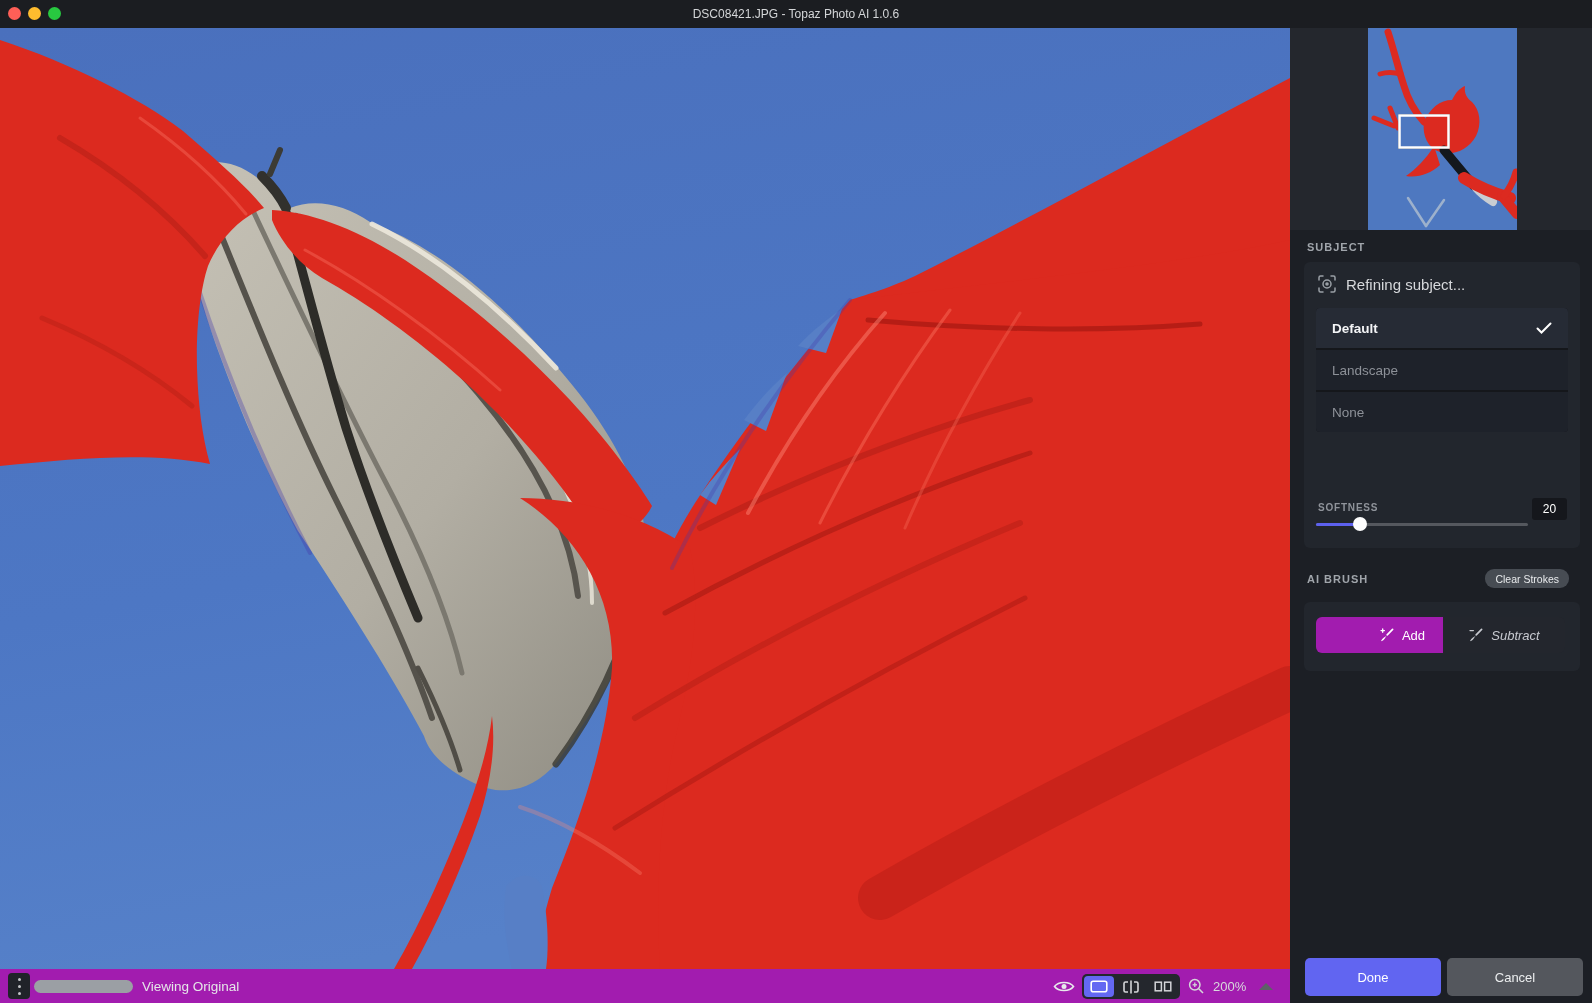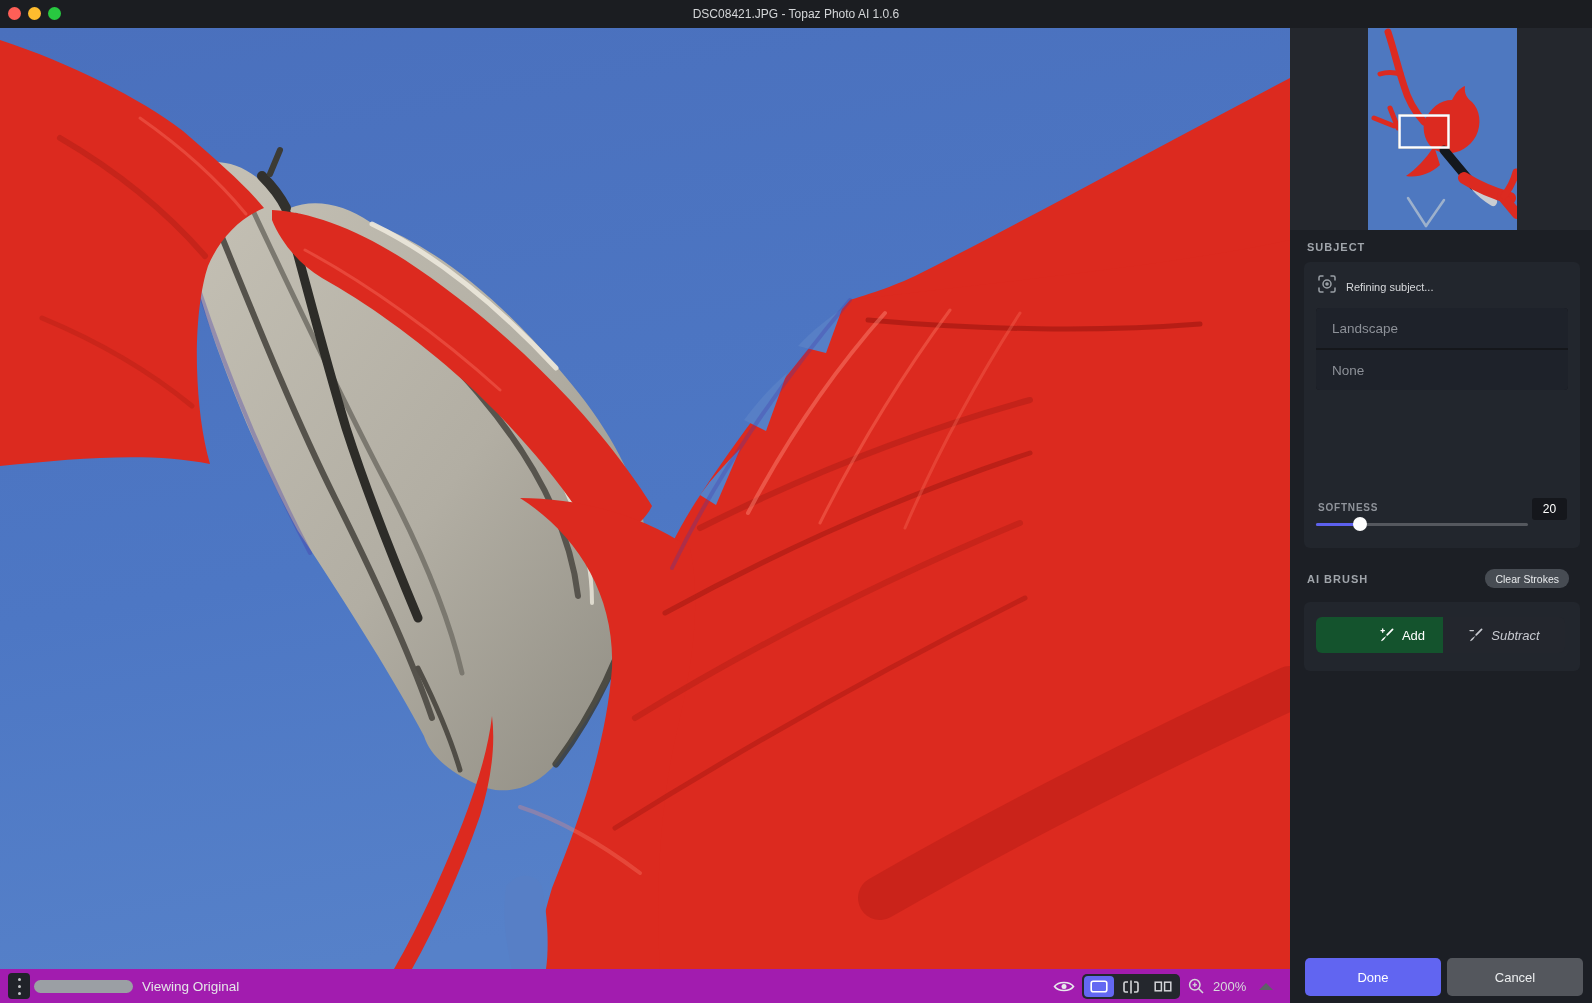--- a/index.html
+++ b/index.html
@@ -43,43 +43,43 @@
     border-left:7px solid transparent; border-right:7px solid transparent; border-bottom:7px solid #5d6167; }
 
   
   .sidebar { position:absolute; left:1290px; top:28px; width:302px; height:975px; background:#1c1f25; }
   .thumbstrip { position:absolute; left:0; top:0; width:302px; height:202px; background:#24272d; }
   .thumbnail { position:absolute; left:78px; top:0; width:149px; height:202px; }
   .section-label { position:absolute; left:17px; font-size:11px; font-weight:bold;
     letter-spacing:1px; color:#a0a5ab; }
   .panel { position:absolute; left:14px; width:276px; background:#22262d; border-radius:6px; }
   .panel-subject { top:234px; height:286px; }
-  .refining-row { position:absolute; left:14px; top:13px; display:flex; align-items:flex-end; gap:10px;
-    color:#d6d8db; font-size:11px; }
+  .refining-row { position:absolute; left:14px; top:13px; display:flex; align-items:center; gap:10px;
+    color:#d6d8db; font-size:15px; }
   .options { position:absolute; left:12px; top:46px; width:252px; background:#15171b;
     border-radius:4px; overflow:hidden; }
   .opt { height:40px; background:#1e222a; margin-bottom:2px; display:flex; align-items:center;
     justify-content:space-between; padding:0 16px; color:#8d9198; font-size:13.5px; }
   .opt:last-child { margin-bottom:0; }
   .opt.selected { background:#262b35; color:#f3f4f6; font-weight:bold; }
   .softness-label { position:absolute; left:14px; top:240px; font-size:10px; font-weight:bold;
     letter-spacing:.8px; color:#8f939a; }
   .slider { position:absolute; left:12px; top:260px; width:212px; height:4px; }
   .slider .track { position:absolute; left:0; top:1px; width:212px; height:3px; border-radius:2px; background:#55585e; }
   .slider .fill  { position:absolute; left:0; top:1px; width:44px; height:3px; border-radius:2px; background:#5d61ee; }
   .slider .thumb { position:absolute; left:37px; top:-5px; width:14px; height:14px; border-radius:50%; background:#fdfdfd; }
   .value-box { position:absolute; right:13px; top:236px; width:35px; height:22px; background:#15171c;
     border-radius:3px; color:#ffffff; font-size:12px; display:flex; align-items:center; justify-content:center; }
   .clear-btn { position:absolute; right:23px; top:541px; height:19px; padding:0 10px;
     border-radius:9px; background:#474c53; color:#e8eaec; font-size:10.5px;
     display:flex; align-items:center; }
   .panel-brush { top:574px; height:69px; }
   .segmented { position:absolute; left:12px; top:15px; height:36px; display:flex; }
   .seg { display:flex; align-items:center; justify-content:center; gap:8px; font-size:13px; }
-  .seg-add { width:127px; background:#14532d; color:#ffffff; border-radius:6px 0 0 6px;padding-left:45px; }
+  .seg-add { width:127px; background:#a21caf; color:#ffffff; border-radius:6px 0 0 6px;padding-left:45px; }
   .seg-sub { width:122px; background:#23262d; color:#c7cad0; border-radius:0 6px 6px 0;font-style:italic; }
   .footer-btn { position:absolute; top:930px; width:136px; height:38px; border-radius:5px;
     display:flex; align-items:center; justify-content:center; font-size:13px; }
   .done-btn { left:15px; background:#6165f1; color:#ffffff; }
   .cancel-btn { left:157px; background:#54575d; color:#eceeef; }
 </style>
 </head>
 <body>
 
 <div class="titlebar">
@@ -265,20 +265,26 @@
           <path d="M17,13 V15.5 Q17,17 15.5,17 H13"></path>
           <path d="M5,17 H2.5 Q1,17 1,15.5 V13"></path>
           <circle cx="9" cy="9" r="4"></circle>
         </g>
         <circle cx="9" cy="9" r="1.8" fill="#9aa0a6"></circle>
       </svg>
       <span>Refining subject...</span>
     </div>
 
     <div class="options">
+      <div class="opt selected">
+        <span>Default</span>
+        <svg width="16" height="12" viewBox="0 0 16 12">
+          <path d="M1.5,6.5 L5.5,10.5 L14.5,1.5" fill="none" stroke="#ffffff" stroke-width="2" stroke-linecap="round"></path>
+        </svg>
+      </div>
       <div class="opt">
         <span>Landscape</span>
       </div>
       <div class="opt">
         <span>None</span>
       </div>
     </div>
 
     <div class="softness-label">SOFTNESS</div>
     <div class="slider">

